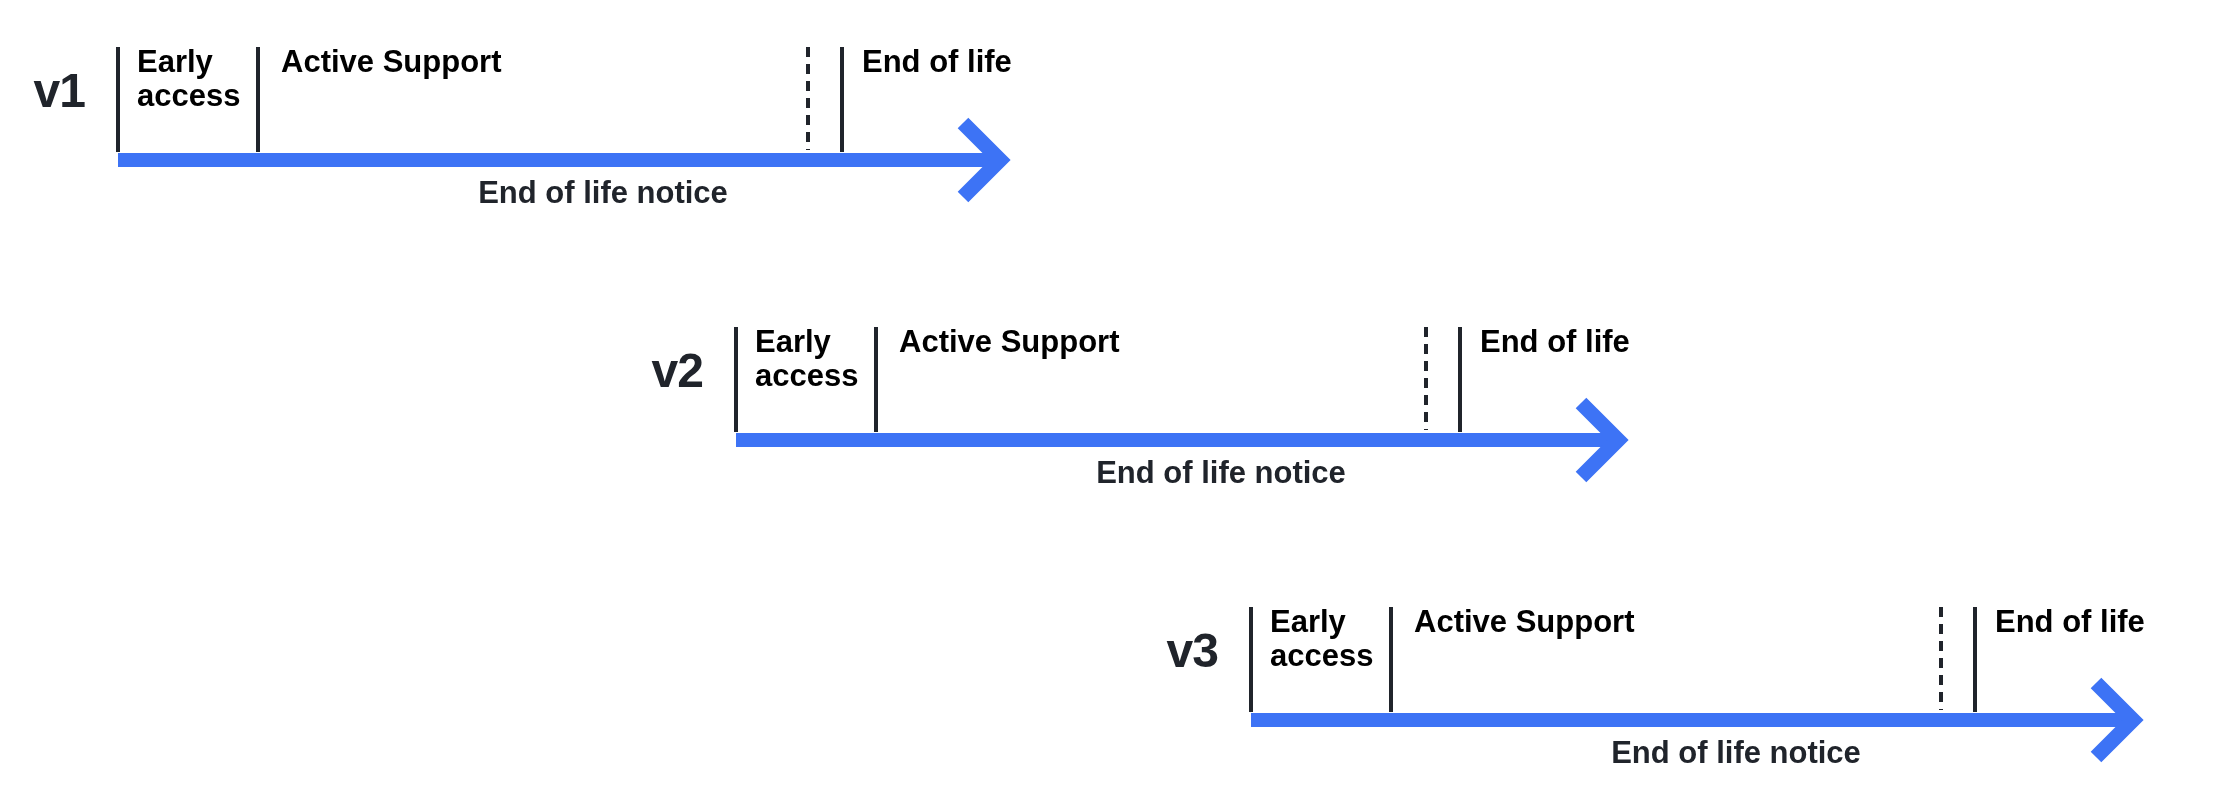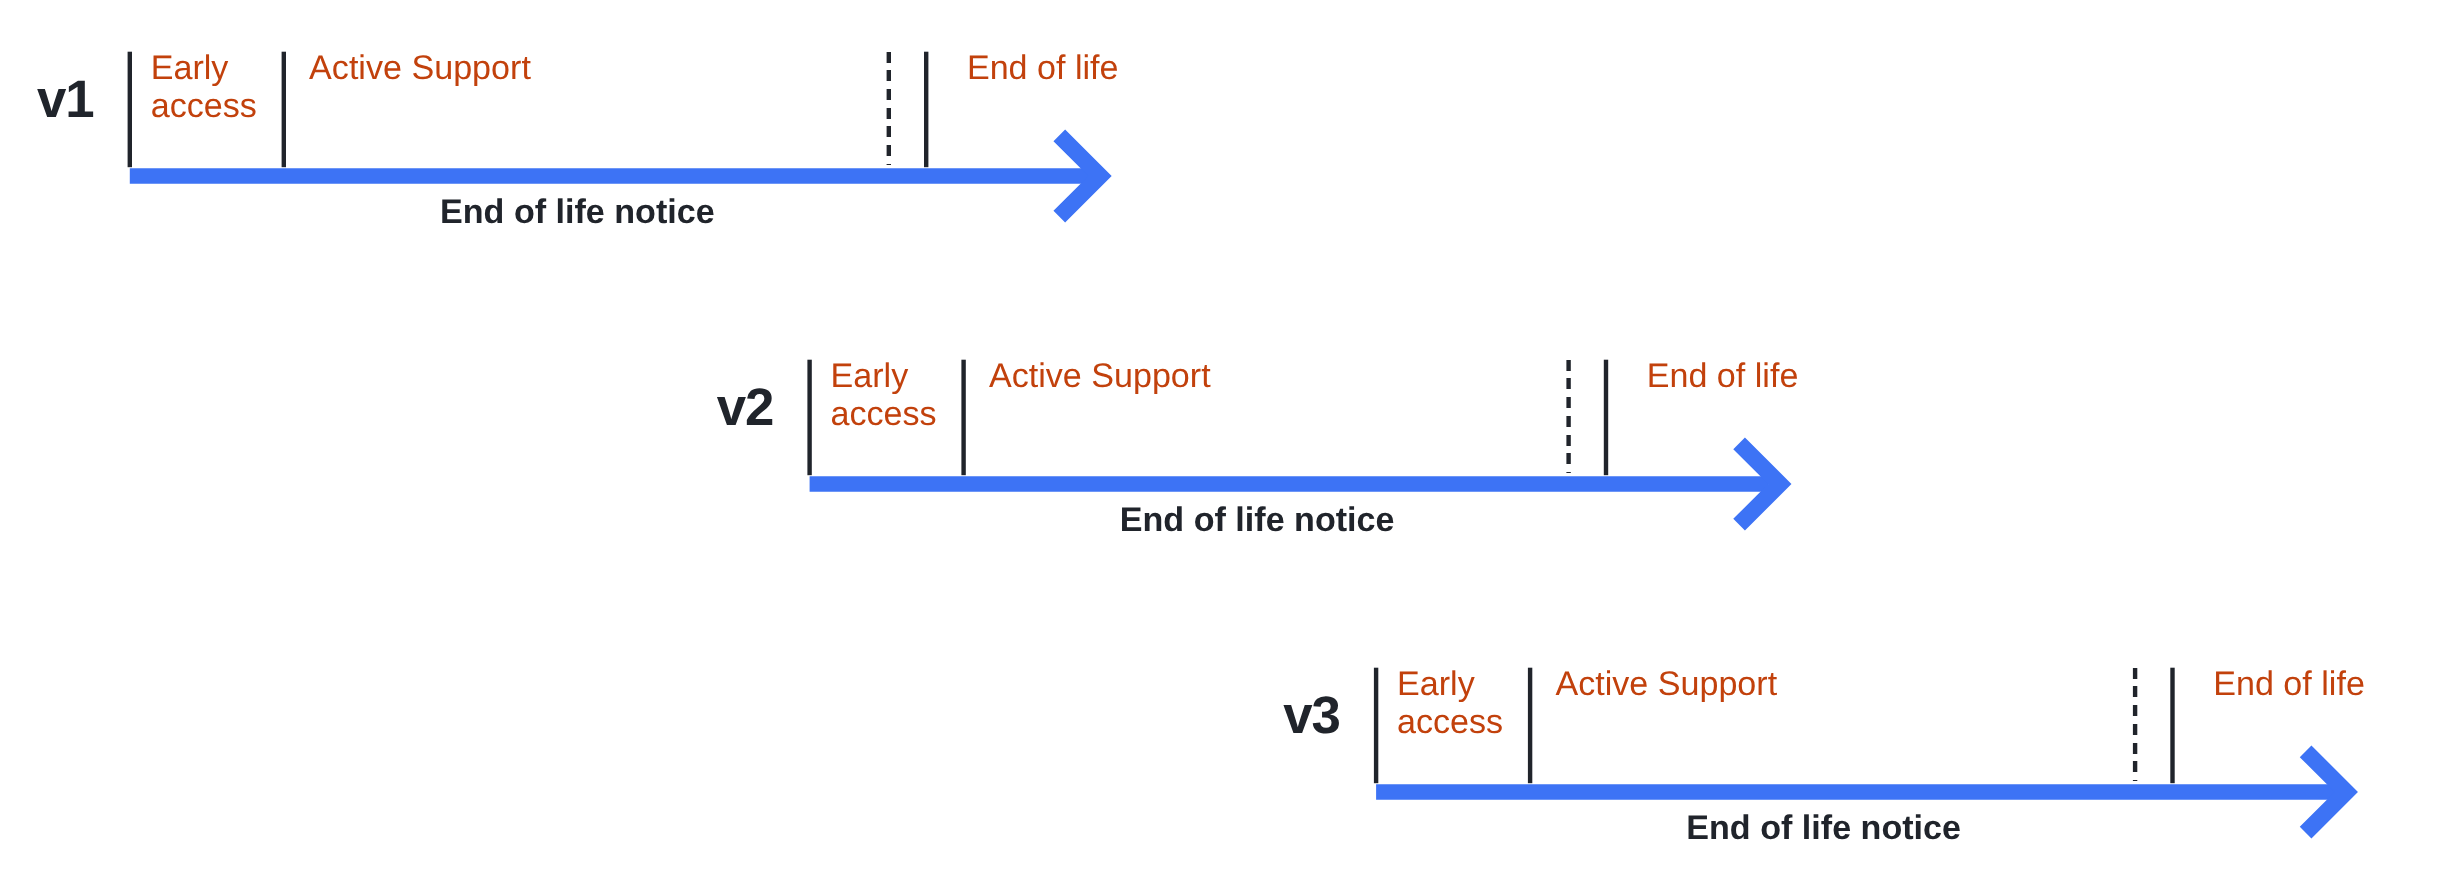--- a/index.html
+++ b/index.html
@@ -62,37 +62,37 @@
       to bottom,
       #20242B 0px, #20242B 10px,
       transparent 10px, transparent 17px
     );
   }
   .phase-label {
     position: absolute;
     top: 45px;
     font-size: 31px;
     line-height: 34px;
-    font-weight: 400;
-    color: #c2410c;
+    font-weight: 700;
+    color: #000000;
     white-space: nowrap;
   }
   .label-early {
     left: 137px;
     width: 115px;
     white-space: normal;
   }
   .label-active { left: 281px; }
-  .label-eol    { left: 862px; margin-left: 17px; }
+  .label-eol    { left: 862px; }
   .label-notice {
     position: absolute;
     left: 400px;
     top: 176px;
     width: 406px;
-    text-align: left;
+    text-align: center;
     font-size: 31px;
     line-height: 34px;
     font-weight: 700;
     color: #20242B;
     white-space: nowrap;
   }
   .arrow-svg {
     position: absolute;
     left: 0;
     top: 114px;

